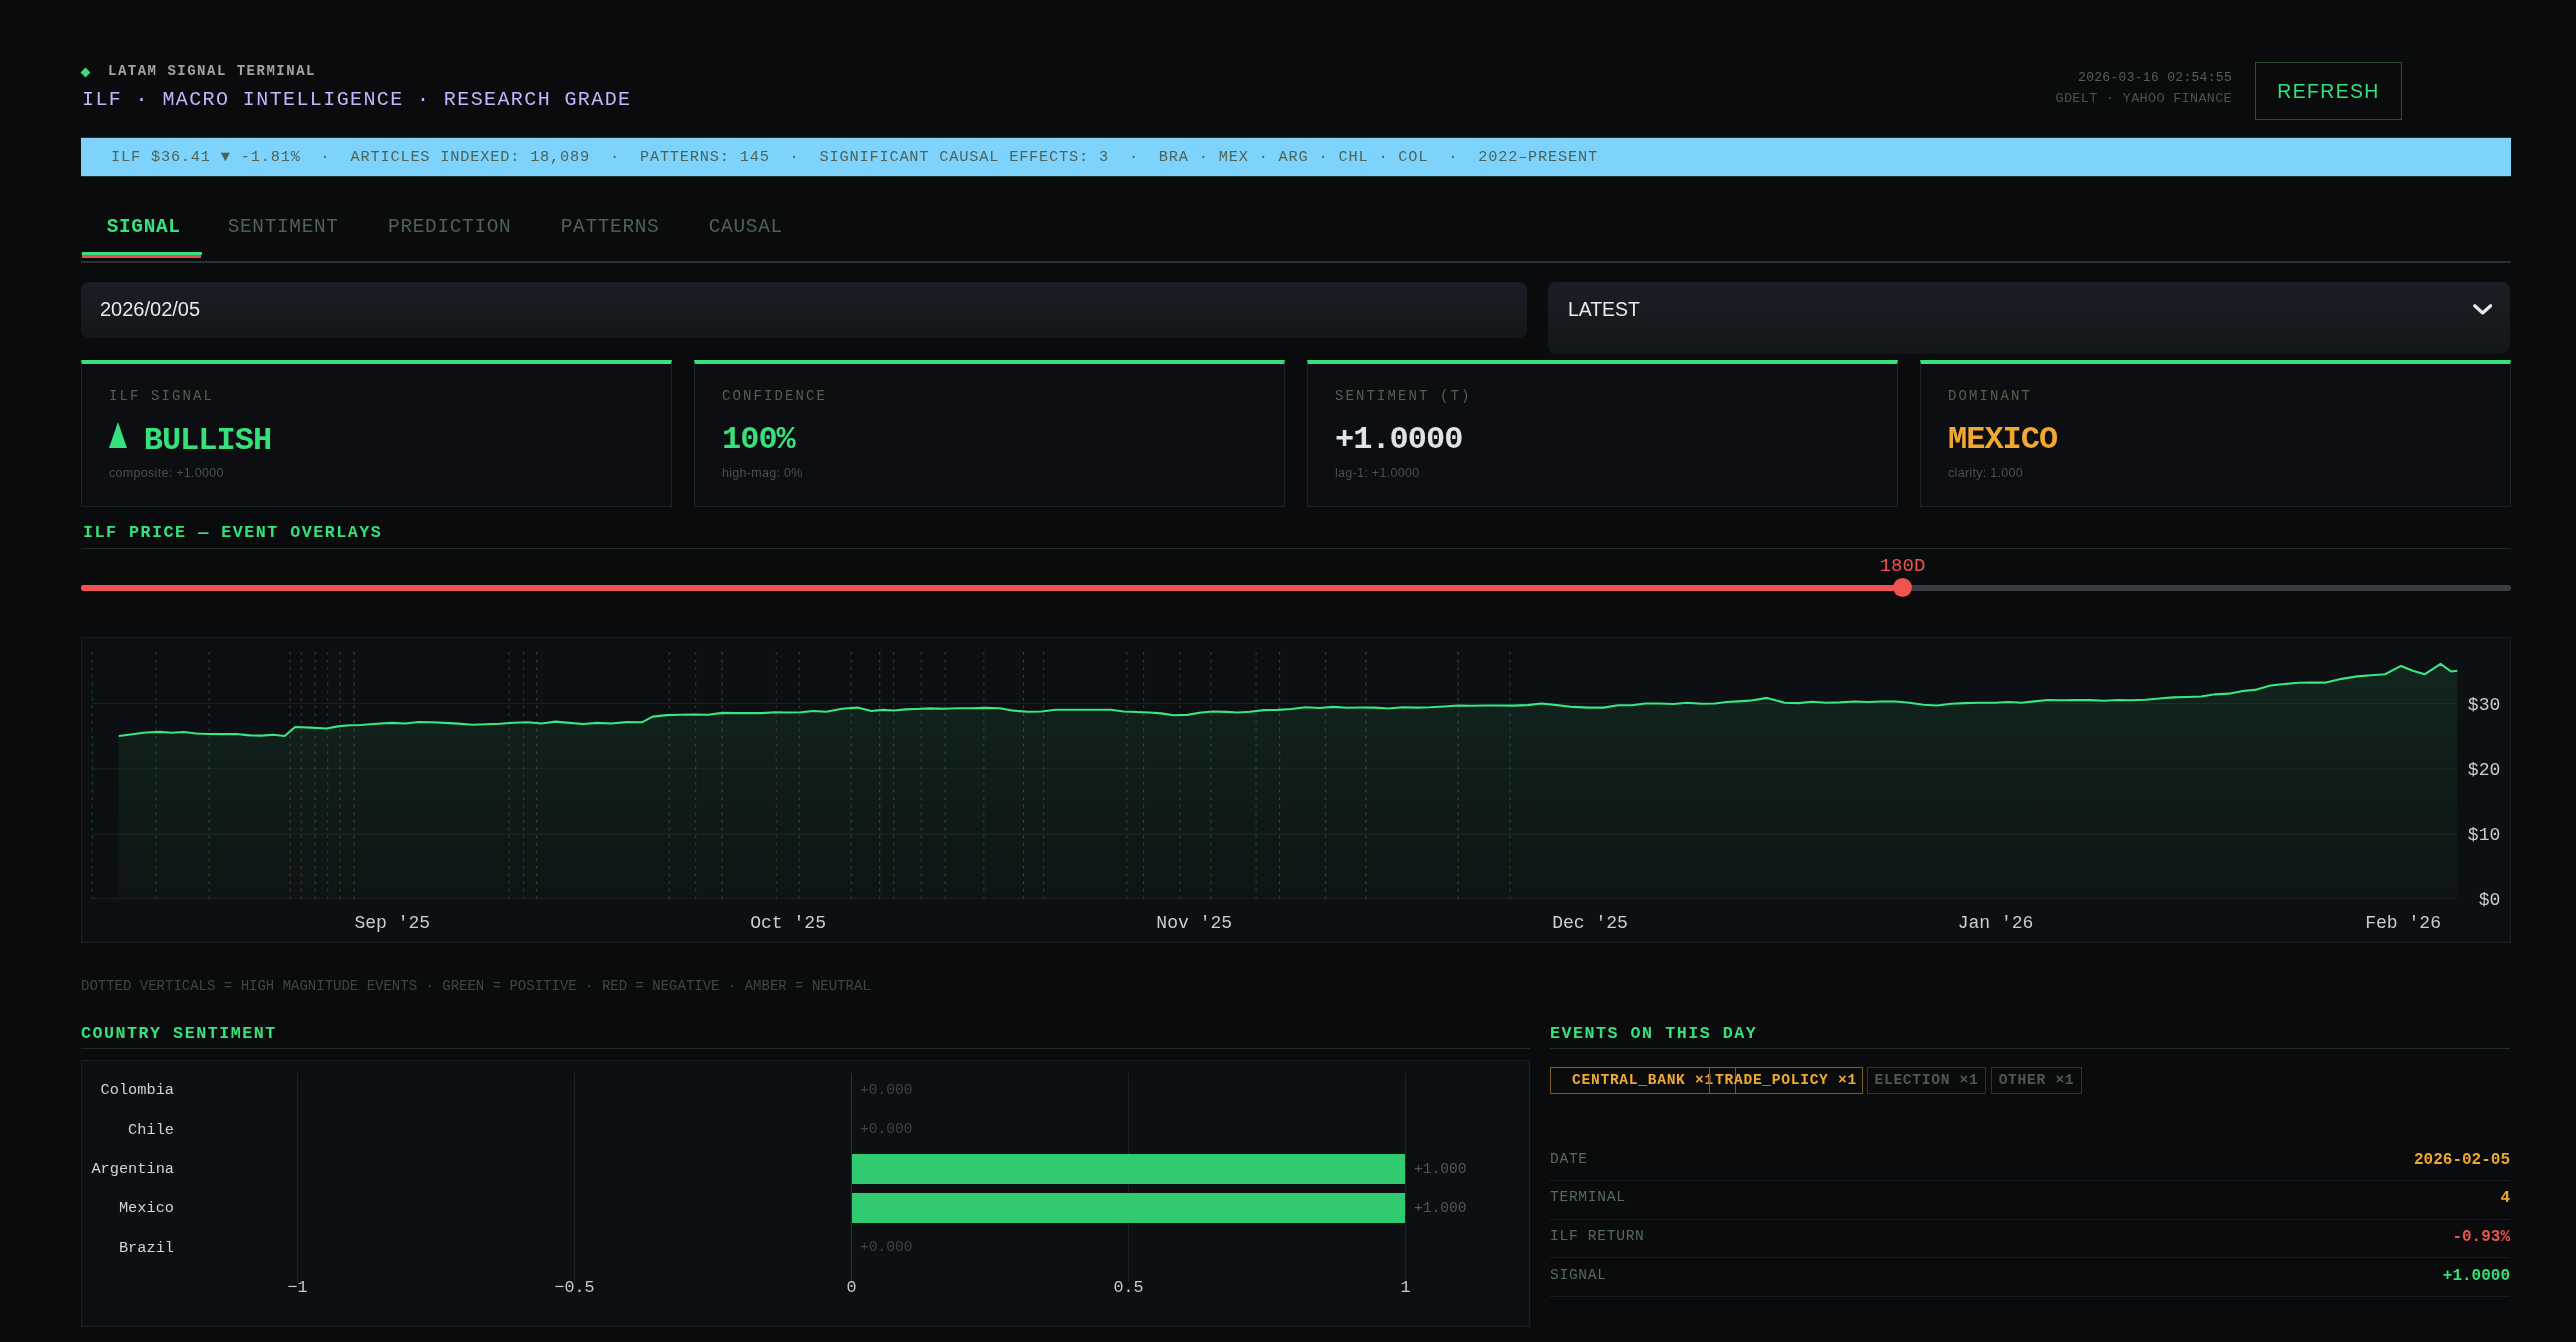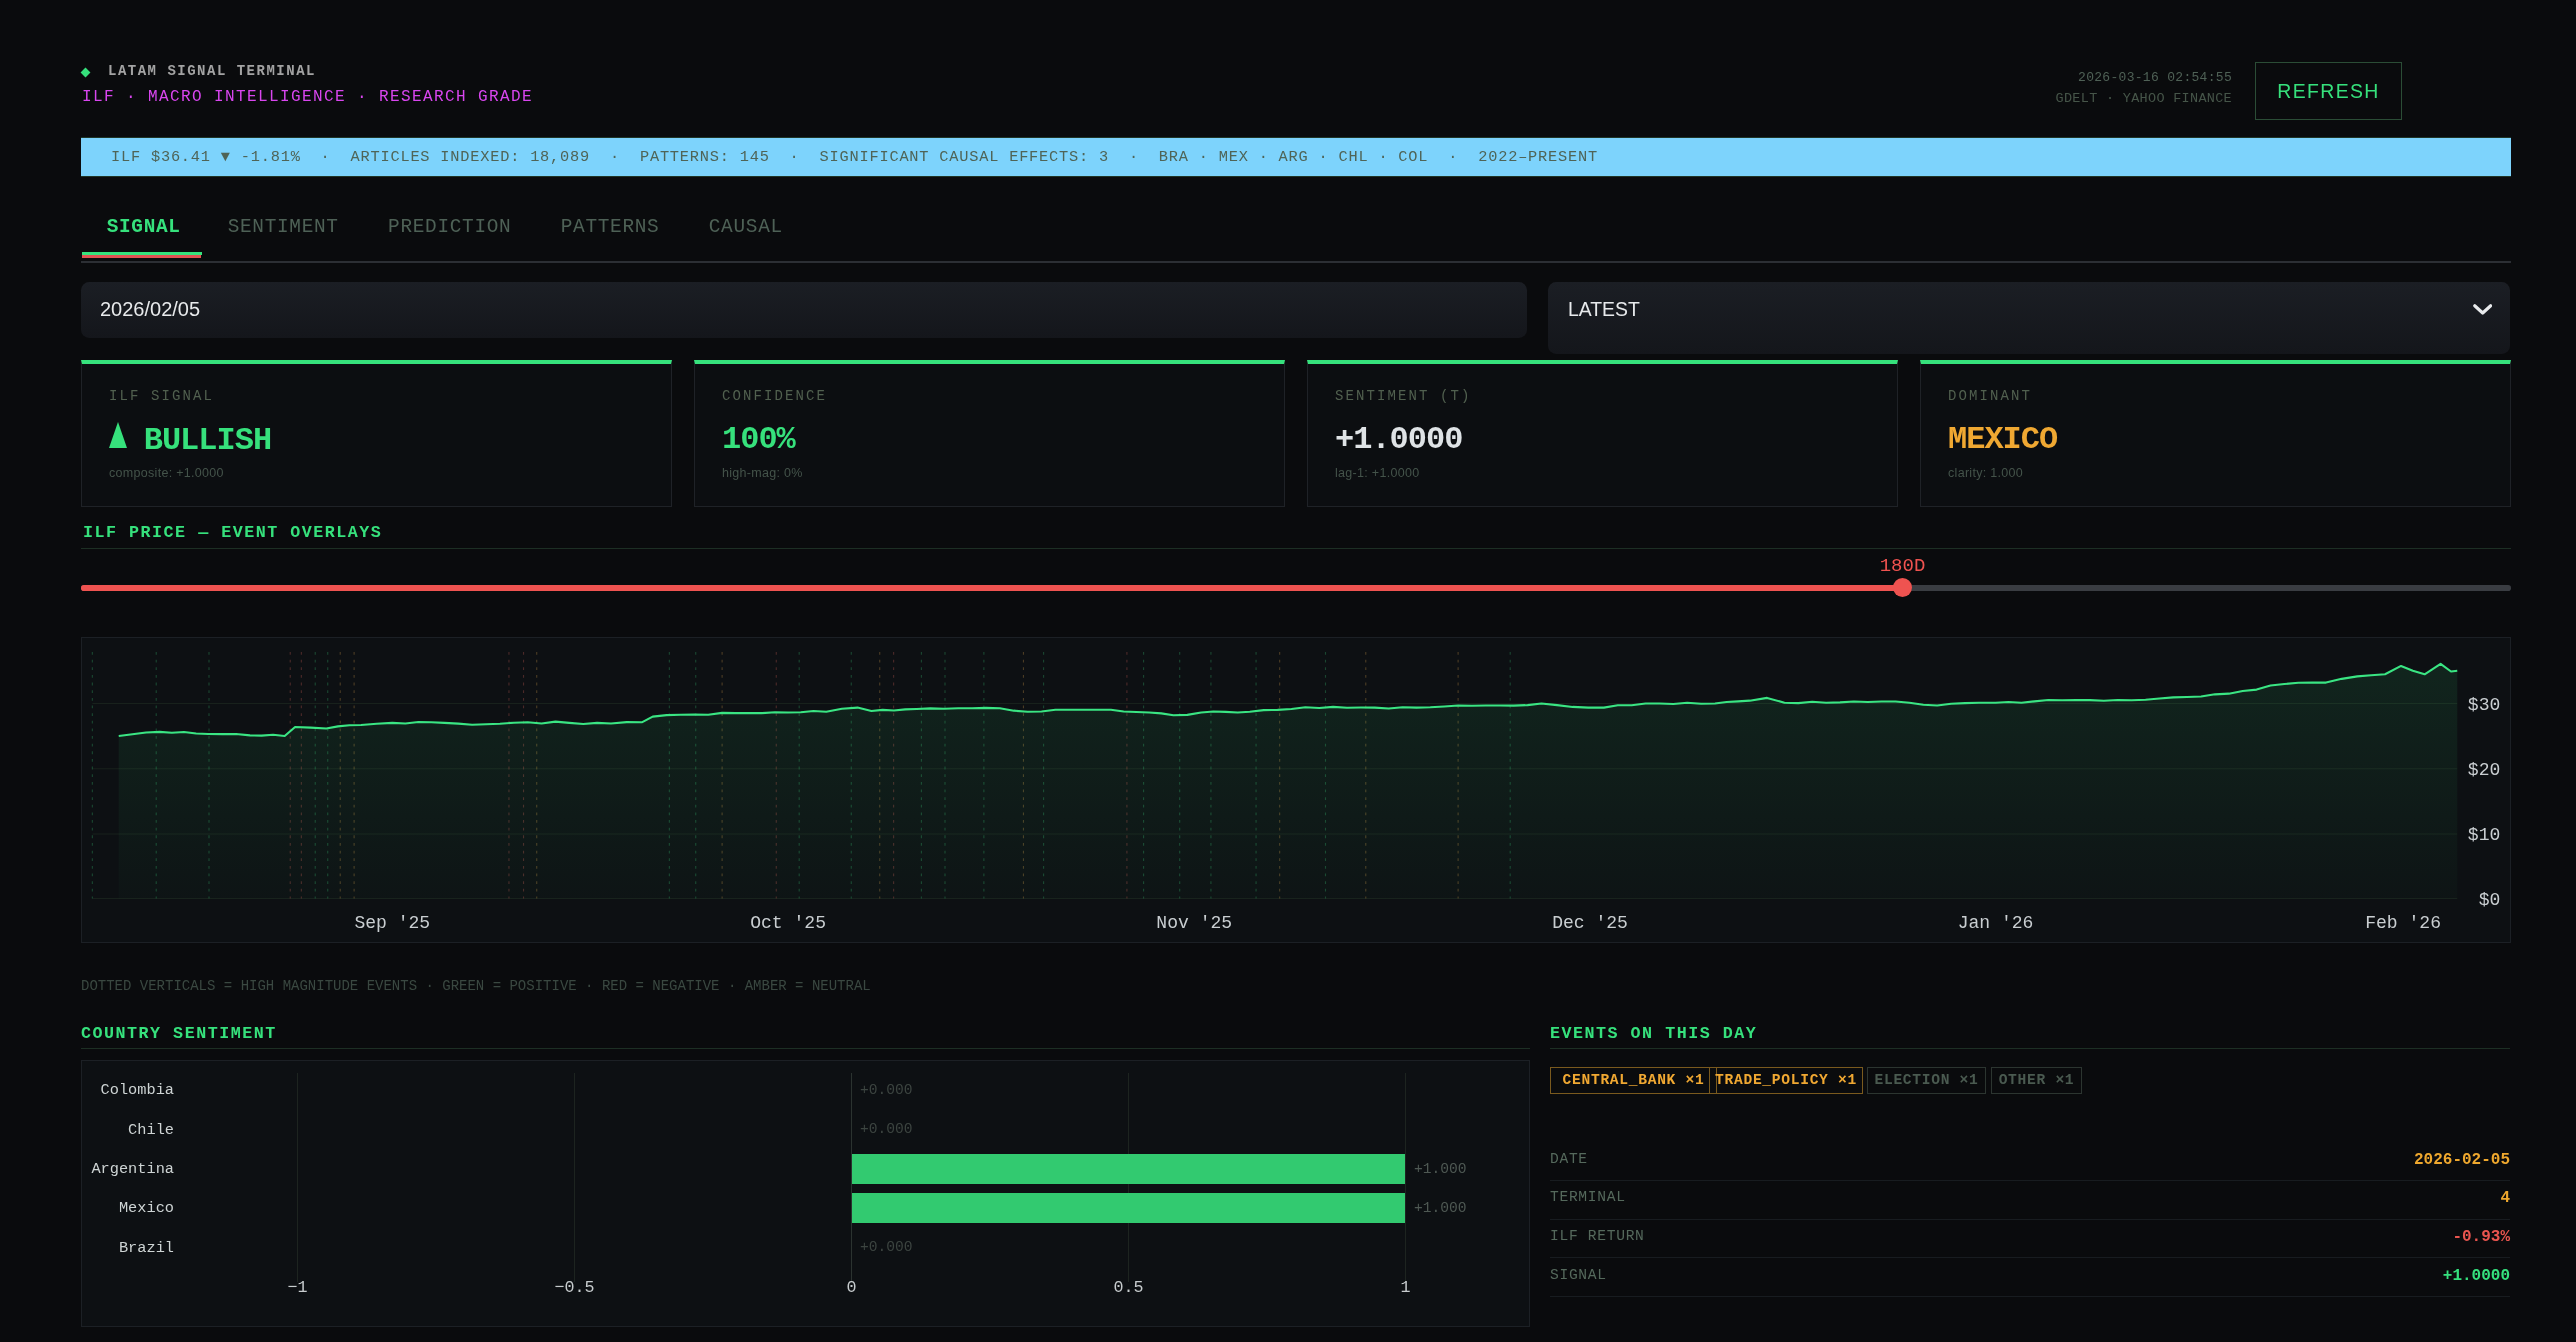--- a/index.html
+++ b/index.html
@@ -7,21 +7,21 @@
   body { position:relative; font-family:"Liberation Mono", monospace; }
   .abs { position:absolute; }
   .mono { font-family:"Liberation Mono", monospace; }
   .sans { font-family:"Liberation Sans", sans-serif; }
 </style>
 </head>
 <body>
 
 <div class="abs" style="left:82px;top:69px;width:7px;height:7px;background:#36e17c;transform:rotate(45deg);"></div>
 <div class="abs mono" style="left:108px;top:63px;font-size:14px;font-weight:bold;letter-spacing:1.5px;color:#a3a3a3;">LATAM SIGNAL TERMINAL</div>
-<div class="abs mono" style="left:82px;top:88px;font-size:16px;letter-spacing:1.4px;color:#d946ef;text-align:center;">ILF · MACRO INTELLIGENCE · RESEARCH GRADE</div>
+<div class="abs mono" style="left:82px;top:88px;font-size:20px;letter-spacing:1.4px;color:#c4b5fd;text-align:center;">ILF · MACRO INTELLIGENCE · RESEARCH GRADE</div>
 
 <div class="abs mono" style="left:1885px;top:70px;width:347px;text-align:right;font-size:13px;letter-spacing:0.3px;color:#4f6156;">2026-03-16 02:54:55</div>
 <div class="abs mono" style="left:1885px;top:91px;width:347px;text-align:right;font-size:13.5px;letter-spacing:0.3px;color:#465549;">GDELT · YAHOO FINANCE</div>
 <div class="abs sans" style="left:2255px;top:62px;width:147px;height:58px;border:1.4px solid #2b4d36;color:#36e17c;font-size:19.4px;letter-spacing:1.4px;text-align:center;line-height:56px;">REFRESH</div>
 
 <div class="abs" style="left:81px;top:137px;width:2430px;height:40px;background:#7dd3fc;border-top:1.4px solid #1f3526;border-bottom:1.4px solid #1f3526;">
   <div class="mono" style="padding-left:30px;line-height:39px;font-size:15.3px;letter-spacing:0.8px;color:#4f6457;">ILF $36.41 ▼ -1.81%&nbsp; · &nbsp;ARTICLES INDEXED: 18,089&nbsp; · &nbsp;PATTERNS: 145&nbsp; · &nbsp;SIGNIFICANT CAUSAL EFFECTS: 3&nbsp; · &nbsp;BRA · MEX · ARG · CHL · COL&nbsp; · &nbsp;2022–PRESENT</div>
 </div>
 
 <div class="abs mono" style="left:82px;top:216px;font-size:19.4px;letter-spacing:0.7px;font-weight:bold;color:#36e17c;">&nbsp;&nbsp;SIGNAL&nbsp;&nbsp;</div>
@@ -159,21 +159,21 @@
 <div class="abs mono" style="left:0;top:1239px;width:174px;text-align:right;font-size:15.3px;color:#ced4d4;">Brazil</div>
 <div class="abs mono" style="left:860px;top:1239px;font-size:14.6px;color:#3c4440;">+0.000</div>
 <div class="abs mono" style="left:228px;top:1278px;width:139px;text-align:center;font-size:16.7px;color:#c7ccce;">−1</div>
 <div class="abs mono" style="left:505px;top:1278px;width:139px;text-align:center;font-size:16.7px;color:#c7ccce;">−0.5</div>
 <div class="abs mono" style="left:782px;top:1278px;width:139px;text-align:center;font-size:16.7px;color:#c7ccce;">0</div>
 <div class="abs mono" style="left:1059px;top:1278px;width:139px;text-align:center;font-size:16.7px;color:#c7ccce;">0.5</div>
 <div class="abs mono" style="left:1336px;top:1278px;width:139px;text-align:center;font-size:16.7px;color:#c7ccce;">1</div>
 
 <div class="abs mono" style="left:1550px;top:1024px;font-size:16.7px;font-weight:bold;letter-spacing:1.5px;color:#36e17c;">EVENTS ON THIS DAY</div>
 <div class="abs" style="left:1550px;top:1048px;width:960px;height:1.4px;background:#1d2f24;"></div>
-<div class="abs mono" style="left:1550px;top:1067px;width:167px;height:27px;border:1.4px solid #7a5a1e;color:#f0a832;font-weight:bold;font-size:14.6px;text-align:center;line-height:25px;letter-spacing:0.7px;font-family:Liberation Mono, monospace;">CENTRAL_BANK ×1</div>
+<div class="abs mono" style="left:1550px;top:1067px;width:186px;height:27px;border:1.4px solid #7a5a1e;color:#f0a832;font-weight:bold;font-size:14.6px;text-align:center;line-height:25px;letter-spacing:0.7px;font-family:Liberation Mono, monospace;">CENTRAL_BANK ×1</div>
 <div class="abs mono" style="left:1709px;top:1067px;width:154px;height:27px;border:1.4px solid #7a5a1e;color:#f0a832;font-weight:bold;font-size:14.6px;text-align:center;line-height:25px;letter-spacing:0.7px;">TRADE_POLICY ×1</div>
 <div class="abs mono" style="left:1867px;top:1067px;width:119px;height:27px;border:1.4px solid #2c3530;color:#4a5a50;font-weight:bold;font-size:14.6px;text-align:center;line-height:25px;letter-spacing:0.7px;">ELECTION ×1</div>
 <div class="abs mono" style="left:1991px;top:1067px;width:91px;height:27px;border:1.4px solid #2c3530;color:#4a5a50;font-weight:bold;font-size:14.6px;text-align:center;line-height:25px;letter-spacing:0.7px;">OTHER ×1</div>
 <div class="abs mono" style="left:1550px;top:1151px;font-size:14.6px;letter-spacing:0.7px;color:#55695c;">DATE</div>
 <div class="abs mono" style="left:1816px;top:1151px;width:694px;text-align:right;font-size:16px;font-weight:bold;color:#efa82e;">2026-02-05</div>
 <div class="abs" style="left:1550px;top:1180px;width:960px;height:0.7px;background:#181c20;"></div>
 <div class="abs mono" style="left:1550px;top:1189px;font-size:14.6px;letter-spacing:0.7px;color:#55695c;">TERMINAL</div>
 <div class="abs mono" style="left:1816px;top:1189px;width:694px;text-align:right;font-size:16px;font-weight:bold;color:#efa82e;">4</div>
 <div class="abs" style="left:1550px;top:1219px;width:960px;height:0.7px;background:#181c20;"></div>
 <div class="abs mono" style="left:1550px;top:1228px;font-size:14.6px;letter-spacing:0.7px;color:#55695c;">ILF RETURN</div>

